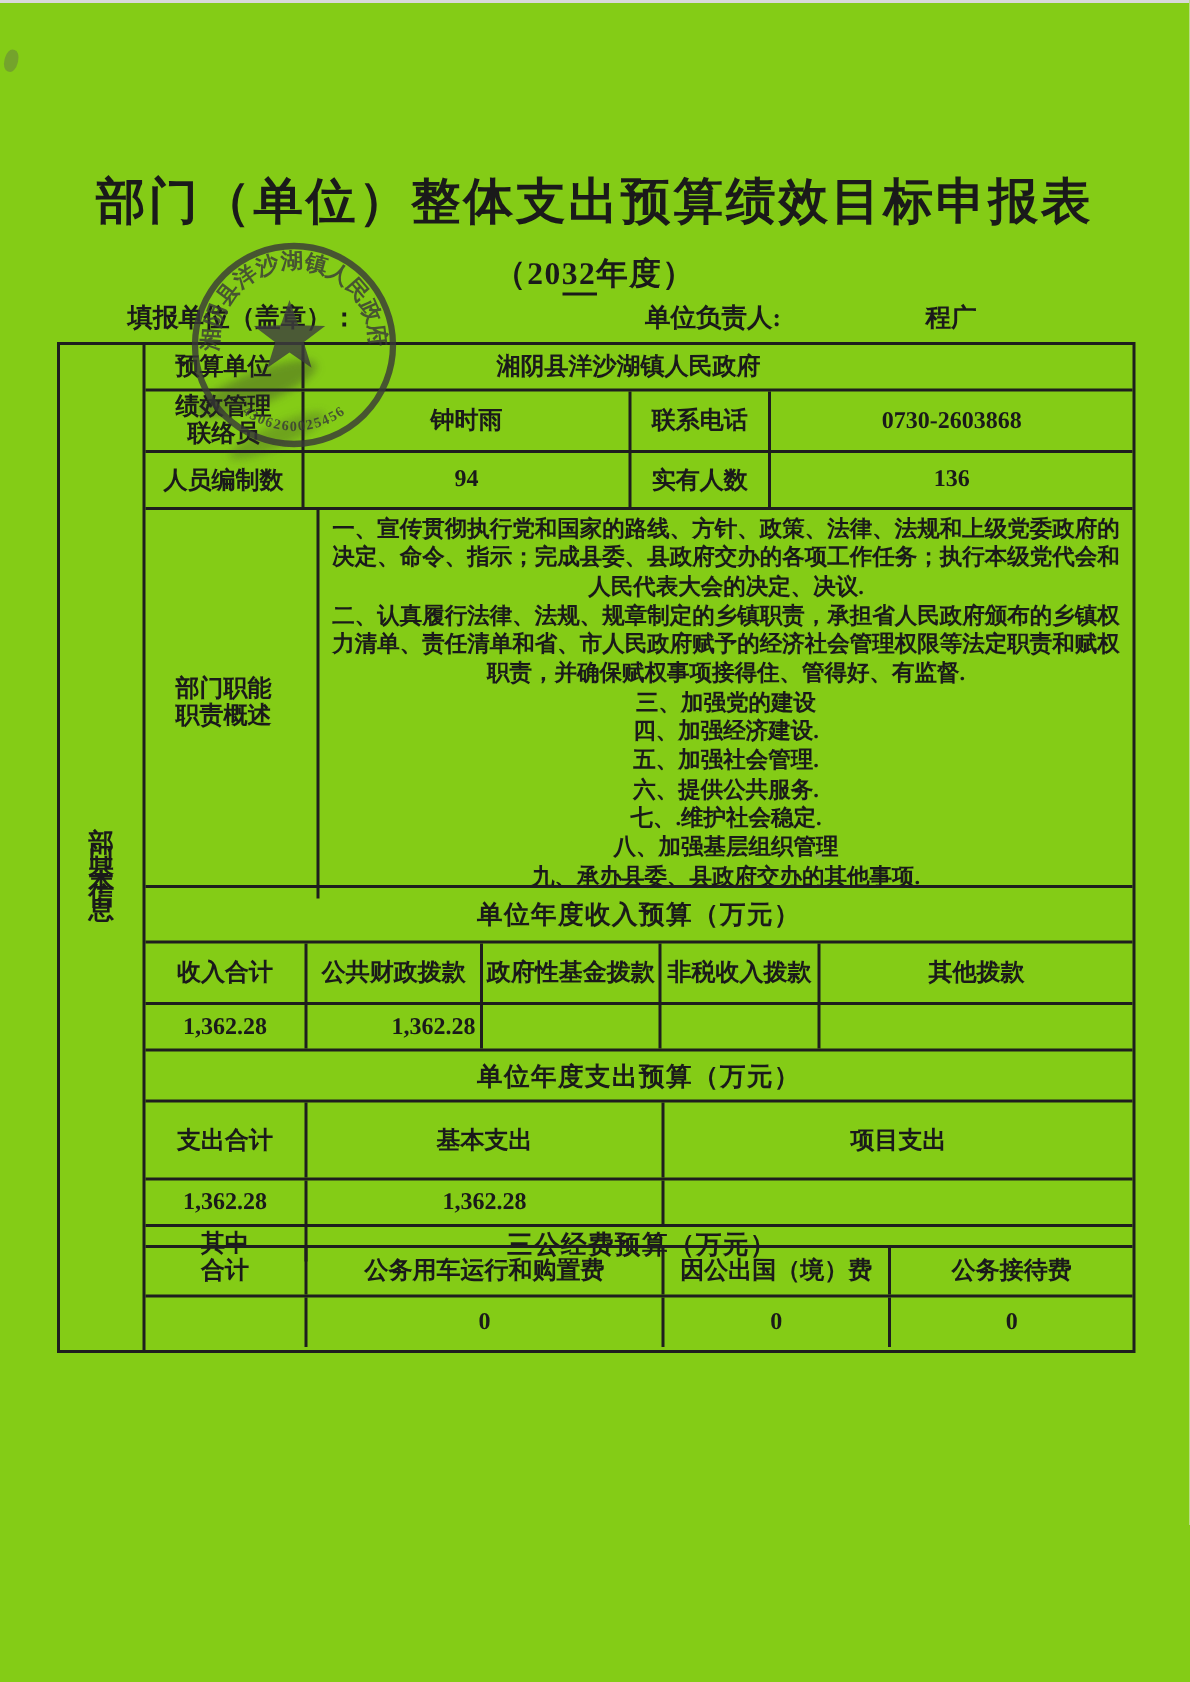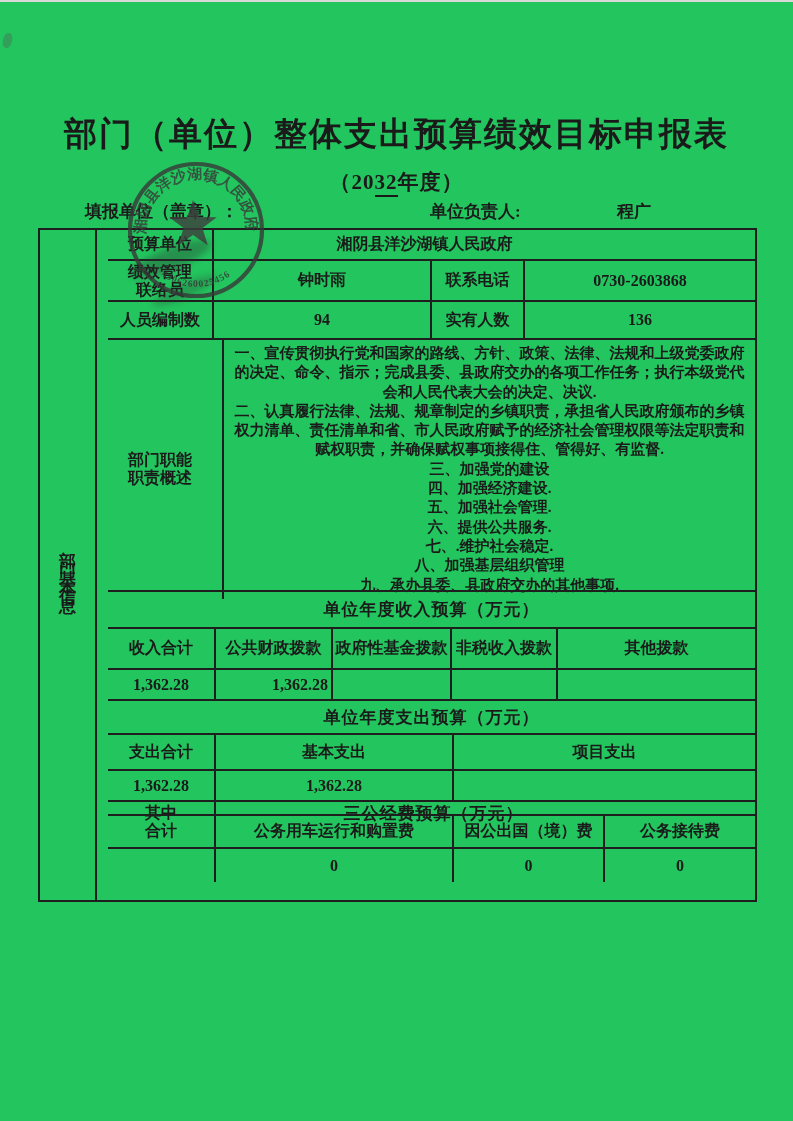--- a/index.html
+++ b/index.html
@@ -1,17 +1,17 @@
 <!DOCTYPE html>
 <html><head>
 <meta charset="utf-8">
 <style>
   html,body{margin:0;padding:0;background:#e8e8e8;}
   .page{
-    position:relative;width:793px;height:1121px;background:#22c55e;
+    position:relative;width:793px;height:1121px;background:#84cc16;
     font-family:"Liberation Serif","DejaVu Serif",serif;
     color:#1a1a1a;overflow:hidden;margin:0 auto;
   }
   .scan-top-edge{position:absolute;left:0;top:0;width:100%;height:2px;background:#d9d9d9;}
   .speck{position:absolute;left:3px;top:33px;width:9px;height:15px;background:#555;opacity:.35;border-radius:45%;transform:rotate(14deg);}
   .dot-noise{position:absolute;left:543px;top:568px;width:7px;height:5px;background:#999;opacity:.3;border-radius:50%;}
 
   .title{
     position:absolute;left:0;top:112px;width:100%;text-align:center;
     font-size:33px;font-weight:bold;letter-spacing:2px;margin:0;
@@ -33,21 +33,21 @@
     font-size:16px;font-weight:bold;
   }
   .side-col{
     width:55px;border-right:2px solid #1e1e1e;display:flex;
     align-items:center;justify-content:center;flex:none;
   }
   .side-text{
     writing-mode:vertical-rl;text-orientation:upright;
     font-size:17px;letter-spacing:9px;font-weight:bold;
   }
-  .rows{flex:1;display:flex;flex-direction:column;min-width:0;padding-left:11px;}
+  .rows{flex:1;display:flex;flex-direction:column;min-width:0;}
   .row{display:grid;box-sizing:border-box;border-top:2px solid #1e1e1e;}
   .row:first-child{border-top:none;}
   .cell{
     border-left:2px solid #1e1e1e;display:flex;align-items:center;justify-content:center;
     text-align:center;box-sizing:border-box;min-width:0;padding:0 2px;
   }
   .cell:first-child{border-left:none;}
   .pre{white-space:pre-line;line-height:18px;}
   .shift-left{padding-right:122px;}
   .shift-left-sm{padding-right:106px;}
@@ -145,21 +145,21 @@
         <div class="cell num right">1,362.28</div>
         <div class="cell num"></div>
         <div class="cell num"></div>
         <div class="cell num"></div>
       </div>
 
       <div class="row" style="grid-template-columns:1fr;height:34px;">
         <div class="cell section-title">单位年度支出预算（万元）</div>
       </div>
 
-      <div class="row" style="grid-template-columns:106px 238px 1fr;height:36px;">
+      <div class="row" style="grid-template-columns:106px 238px 1fr;height:52px;">
         <div class="cell">支出合计</div>
         <div class="cell">基本支出</div>
         <div class="cell">项目支出</div>
       </div>
 
       <div class="row" style="grid-template-columns:106px 238px 1fr;height:31px;">
         <div class="cell num">1,362.28</div>
         <div class="cell num">1,362.28</div>
         <div class="cell num"></div>
       </div>

